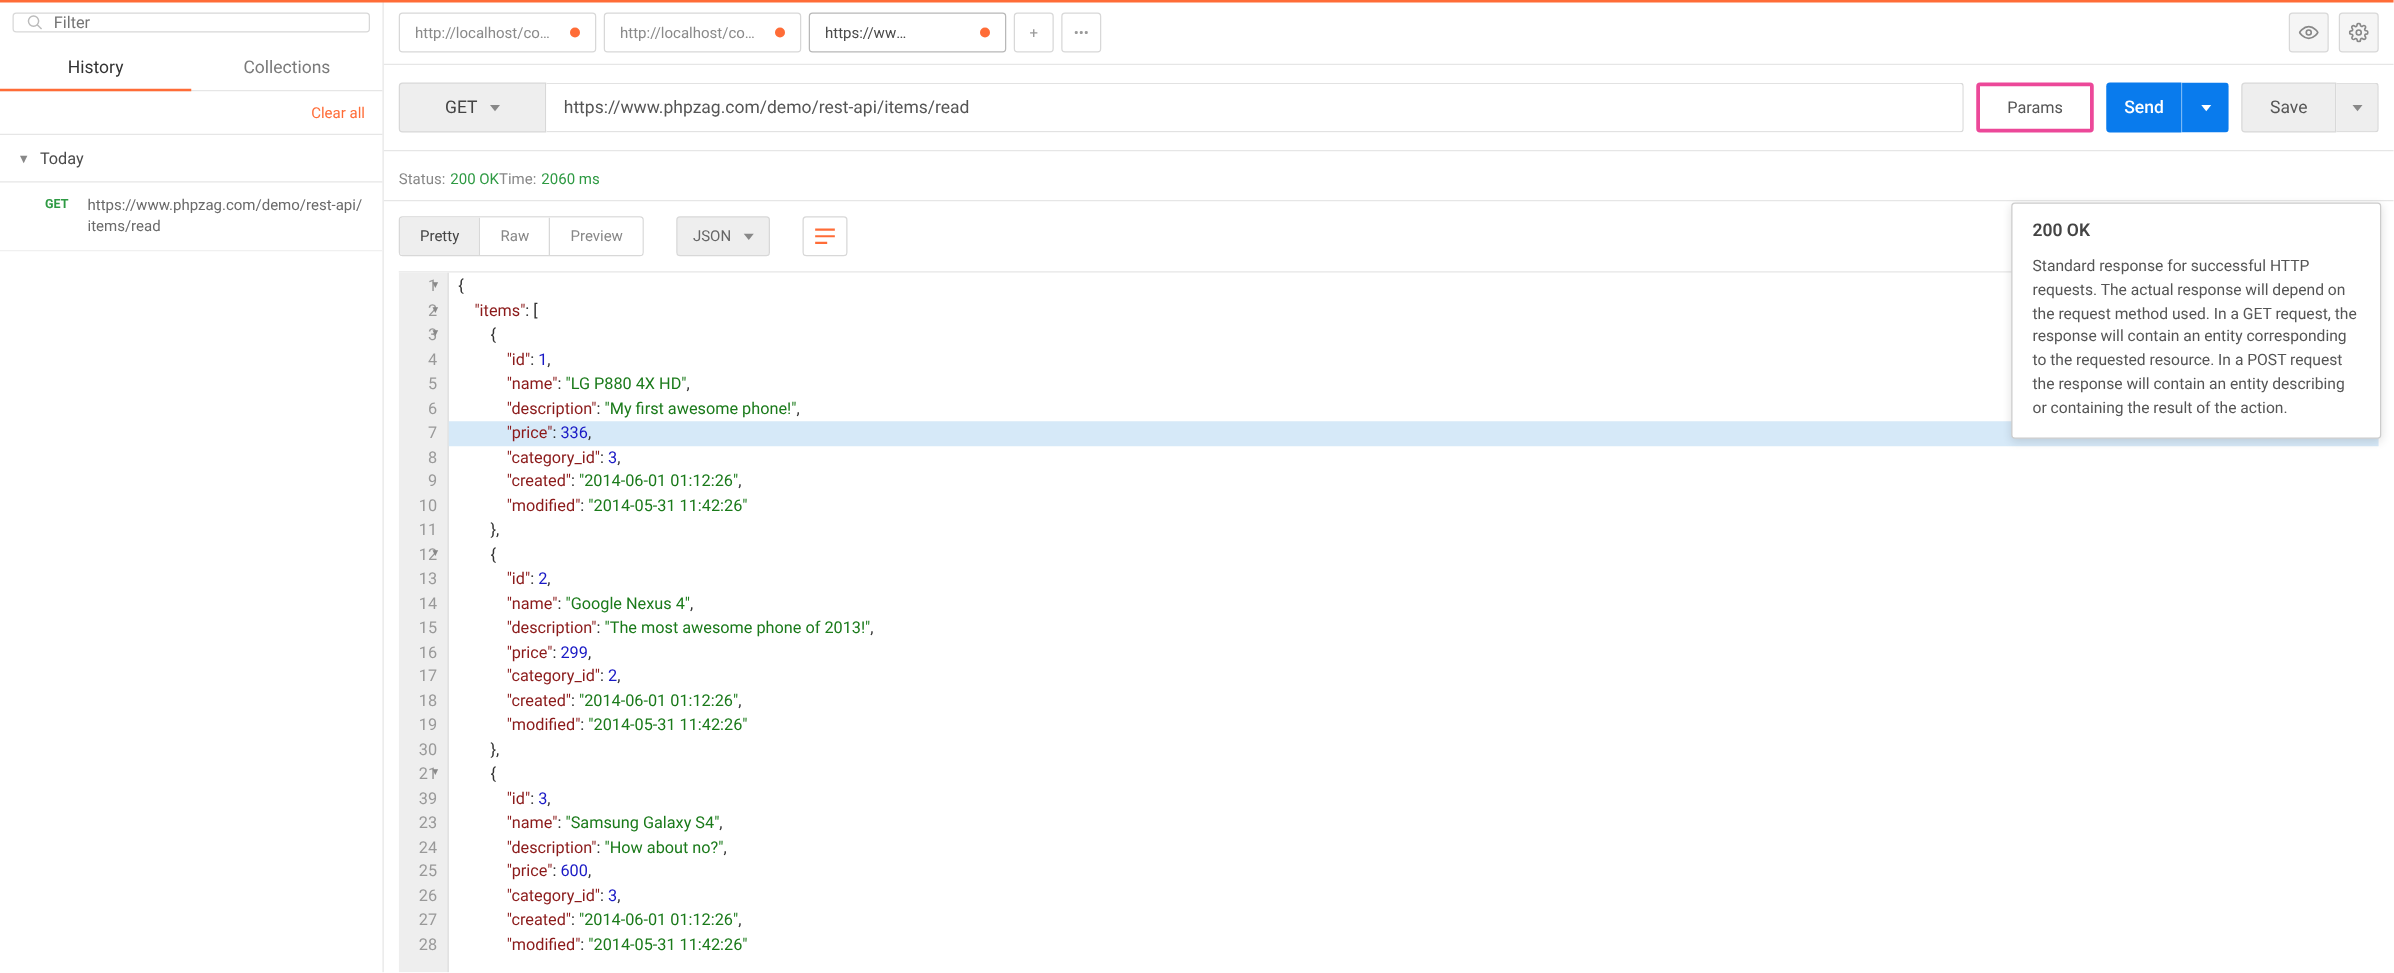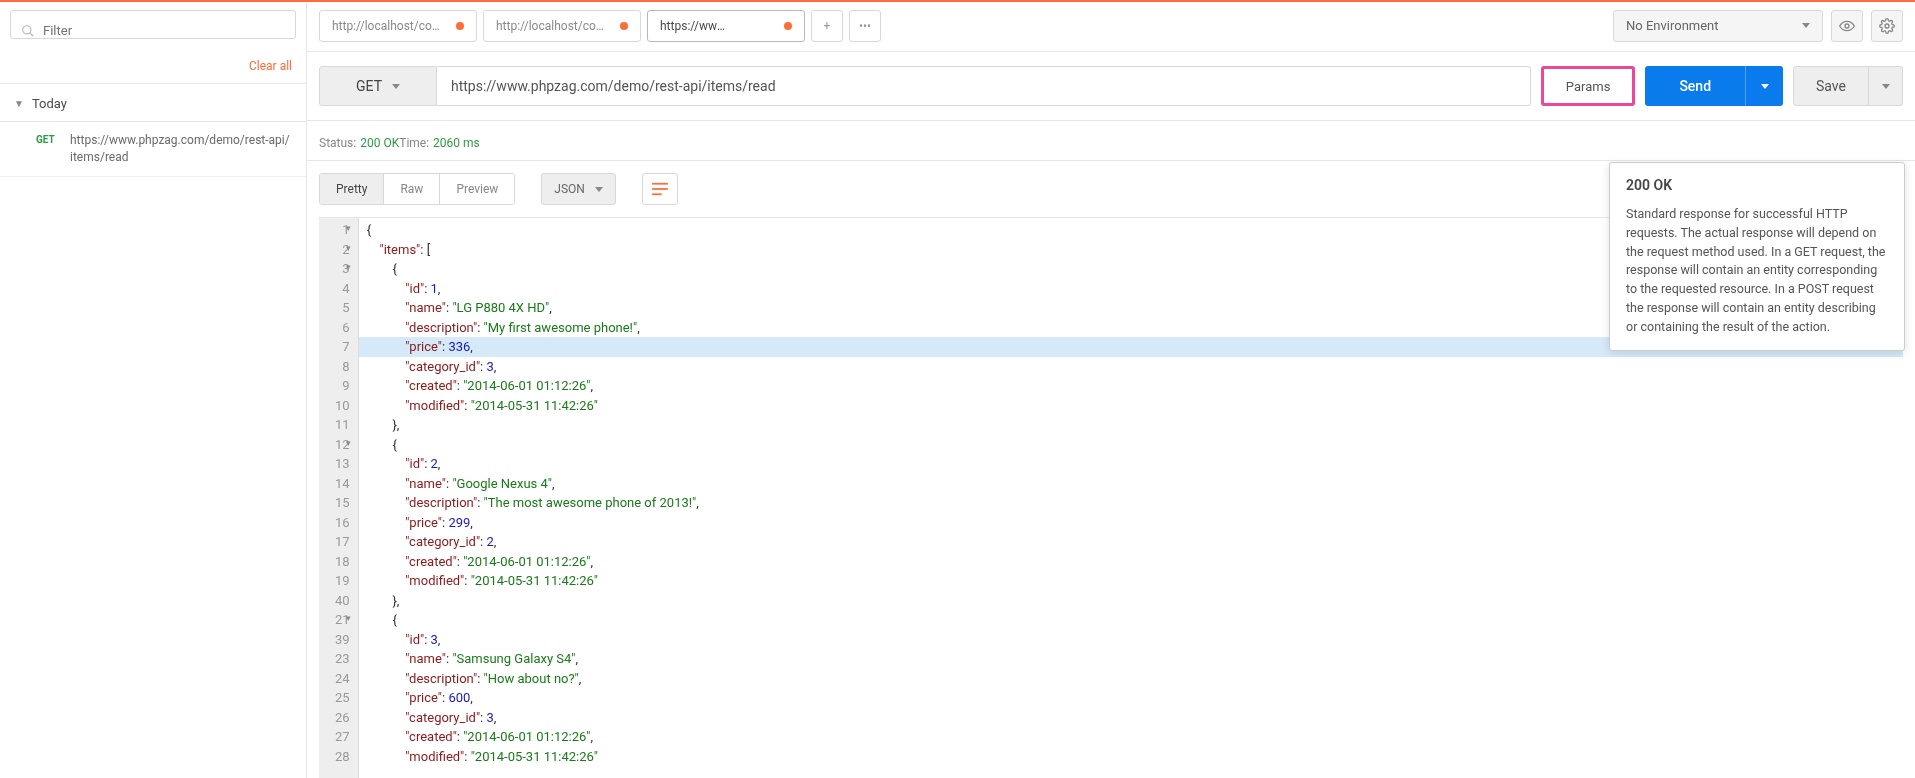--- a/index.html
+++ b/index.html
@@ -3,21 +3,21 @@
 <meta charset="utf-8">
 <style>
 * { margin: 0; padding: 0; box-sizing: border-box; font-family: -apple-system, BlinkMacSystemFont, "Segoe UI", Roboto, sans-serif; }
 body { font-size: 12px; color: #555; background: #fff; overflow: hidden; }
 .app { display: flex; height: 778px; width: 1915px; position: relative; }
 .top-orange { position: absolute; top: 0; left: 0; right: 0; height: 2px; background: #ff6c37; z-index: 100; }
 
 
 .sidebar { width: 307px; border-right: 1px solid #e6e6e6; display: flex; flex-direction: column; background: #fff; }
 .filter-wrap { padding: 10px; }
-.filter-box { display: flex; align-items: flex-end; border: 1px solid #d8d8d8; border-radius: 3px; height: 29px; padding: 0 10px; background: #fff; }
+.filter-box { display: flex; align-items: flex-start; border: 1px solid #d8d8d8; border-radius: 3px; height: 16px; padding: 0 10px; background: #fff; }
 .filter-box svg { flex-shrink: 0; }
 .filter-input { border: none; outline: none; flex: 1; margin-left: 8px; font-size: 13px; color: #666; background: transparent; }
 .side-tabs { display: flex; border-bottom: 1px solid #e6e6e6; }
 .side-tab { flex: 1; text-align: center; padding: 10px 0; font-size: 14px; color: #7a7a7a; cursor: pointer; position: relative; }
 .side-tab.active { color: #333; }
 .side-tab.active::after { content: ""; position: absolute; bottom: -1px; left: 0; right: 0; height: 2px; background: #ff6c37; }
 .clear-row { text-align: right; padding: 10px 14px; border-bottom: 1px solid #e6e6e6; }
 .clear-link { color: #ff6c37; font-size: 12px; cursor: pointer; }
 .history-group-title { padding: 12px 14px 10px 14px; font-size: 13px; color: #4a4a4a; border-bottom: 1px solid #e6e6e6; display: flex; align-items: center; }
 .history-group-title .caret { margin-right: 8px; font-size: 10px; color: #888; }
@@ -42,21 +42,21 @@
 .env-select-label { flex: 1; color: #666; font-size: 13px; }
 .icon-btn { width: 32px; height: 32px; border: 1px solid #d8d8d8; border-radius: 3px; display: flex; align-items: center; justify-content: center; background: #f5f5f5; cursor: pointer; color: #888; }
 
 
 .request-row { display: flex; align-items: center; padding: 14px 12px; gap: 10px; border-bottom: 1px solid #e6e6e6; }
 .method-box { height: 40px; width: 118px; border: 1px solid #d8d8d8; border-radius: 3px 0 0 3px; background: #eee; display: flex; align-items: center; justify-content: center; gap: 10px; }
 .method-label { font-size: 14px; color: #444; }
 .url-input { flex: 1; height: 40px; border: 1px solid #d8d8d8; border-left: none; border-radius: 0 3px 3px 0; padding: 0 14px; font-size: 14px; color: #555; outline: none; margin-left: -10px; }
 .params-btn { height: 40px; padding: 0 22px; border: 3px solid #ec4899; border-radius: 3px; background: #fff; font-size: 13px; color: #555; cursor: pointer; }
 .send-group { display: flex; }
-.send-btn { height: 40px; padding: 0 34px; border: none; border-radius: 3px 0 0 3px; background: #097bed; color: #fff; font-size: 14px; font-weight: 500; cursor: pointer; }
+.send-btn { height: 40px; padding: 0 14px; border: none; border-radius: 3px 0 0 3px; background: #097bed; color: #fff; font-size: 14px; font-weight: 500; cursor: pointer; }
 .send-caret { height: 40px; width: 38px; border: none; border-left: 1px solid rgba(255,255,255,0.3); border-radius: 0 3px 3px 0; background: #097bed; color: #fff; display: flex; align-items: center; justify-content: center; cursor: pointer; }
 .save-group { display: flex; border-radius: 18px; }
 .save-btn { height: 40px; padding: 0 22px; border: 1px solid #d8d8d8; border-radius: 3px 0 0 3px; background: #eee; font-size: 14px; color: #555; cursor: pointer; }
 .save-caret { height: 40px; width: 34px; border: 1px solid #d8d8d8; border-left: none; border-radius: 0 3px 3px 0; background: #eee; display: flex; align-items: center; justify-content: center; cursor: pointer; color: #888; }
 
 
 .resp-meta-row { display: flex; align-items: flex-end; border-bottom: 1px solid #e6e6e6; padding: 0 12px; height: 40px; }
 .resp-tabs { display: flex; gap: 28px; flex: 1; }
 .resp-tab { font-size: 13px; color: #8a8a8a; padding: 10px 0; cursor: pointer; position: relative; }
 .resp-tab.active { color: #333; }
@@ -104,20 +104,24 @@
 
   <div class="sidebar">
     <div class="filter-wrap">
       <div class="filter-box">
         <svg width="14" height="14" viewBox="0 0 24 24" fill="none" stroke="#bbb" stroke-width="2">
             <circle cx="10" cy="10" r="7"></circle>
             <line x1="21" y1="21" x2="15" y2="15"></line>
           </svg>
         <input class="filter-input" placeholder="Filter" style="">
       </div>
+    </div>
+    <div class="side-tabs">
+      <div class="side-tab active">History</div>
+      <div class="side-tab">Collections</div>
     </div>
     <div class="clear-row">
       <span class="clear-link">Clear all</span>
     </div>
     <div class="history-group-title">
       <span class="caret">▼</span>
       <span>Today</span>
     </div>
     <div id="history-list">
         <div class="history-item">
@@ -140,24 +144,20 @@
             <span class="dirty-dot"></span>
           </div>
           <div class="tab active">
             <span class="tab-label">https://www.phpzag.c</span>
             <span class="dirty-dot"></span>
           </div>
           <div class="tab-plus">+</div>
           <div class="tab-more">•••</div>
         </div>
       <div class="env-area">
-        <div class="env-select">
-          <span class="env-select-label">No Environment</span>
-          <span class="chev-down"></span>
-        </div>
         <div class="icon-btn">
           <svg width="16" height="16" viewBox="0 0 24 24" fill="none" stroke="#888" stroke-width="2">
               <path d="M1 12s4-7 11-7 11 7 11 7-4 7-11 7S1 12 1 12z"></path>
               <circle cx="12" cy="12" r="3"></circle>
             </svg>
         </div>
         <div class="icon-btn">
           <svg width="16" height="16" viewBox="0 0 24 24" fill="none" stroke="#888" stroke-width="2">
               <circle cx="12" cy="12" r="3"></circle>
               <path d="M19.4 15a1.65 1.65 0 0 0 .33 1.82l.06.06a2 2 0 1 1-2.83 2.83l-.06-.06a1.65 1.65 0 0 0-1.82-.33 1.65 1.65 0 0 0-1 1.51V21a2 2 0 1 1-4 0v-.09a1.65 1.65 0 0 0-1-1.51 1.65 1.65 0 0 0-1.82.33l-.06.06a2 2 0 1 1-2.83-2.83l.06-.06a1.65 1.65 0 0 0 .33-1.82 1.65 1.65 0 0 0-1.51-1H3a2 2 0 1 1 0-4h.09a1.65 1.65 0 0 0 1.51-1 1.65 1.65 0 0 0-.33-1.82l-.06-.06a2 2 0 1 1 2.83-2.83l.06.06a1.65 1.65 0 0 0 1.82.33 1.65 1.65 0 0 0 1-1.51V3a2 2 0 1 1 4 0v.09a1.65 1.65 0 0 0 1 1.51 1.65 1.65 0 0 0 1.82-.33l.06-.06a2 2 0 1 1 2.83 2.83l-.06.06a1.65 1.65 0 0 0-.33 1.82 1.65 1.65 0 0 0 1.51 1H21a2 2 0 1 1 0 4h-.09a1.65 1.65 0 0 0-1.51 1z"></path>
@@ -231,21 +231,21 @@
           <div class="gutter-line">10</div>
           <div class="gutter-line">11</div>
           <div class="gutter-line">12<span class="gutter-fold">▾</span></div>
           <div class="gutter-line">13</div>
           <div class="gutter-line">14</div>
           <div class="gutter-line">15</div>
           <div class="gutter-line">16</div>
           <div class="gutter-line">17</div>
           <div class="gutter-line">18</div>
           <div class="gutter-line">19</div>
-          <div class="gutter-line">40</div>
+          <div class="gutter-line">30</div>
           <div class="gutter-line">21<span class="gutter-fold">▾</span></div>
           <div class="gutter-line">39</div>
           <div class="gutter-line">23</div>
           <div class="gutter-line">24</div>
           <div class="gutter-line">25</div>
           <div class="gutter-line">26</div>
           <div class="gutter-line">27</div>
           <div class="gutter-line">28</div>
         </div>
       <div class="code" id="code">

